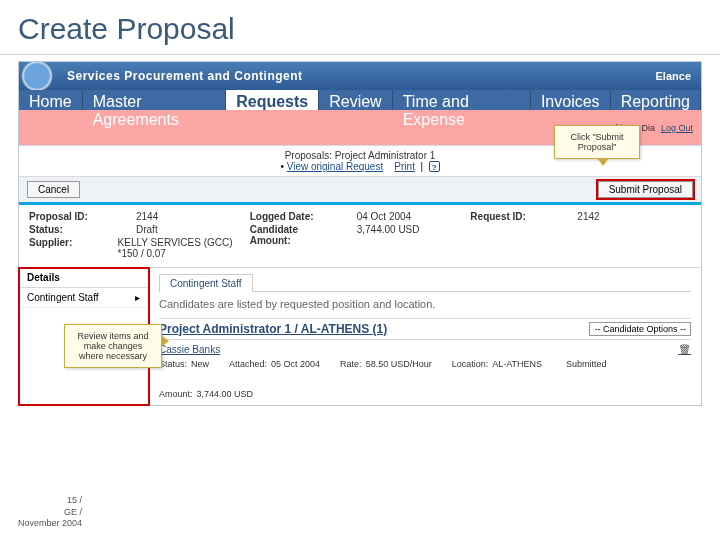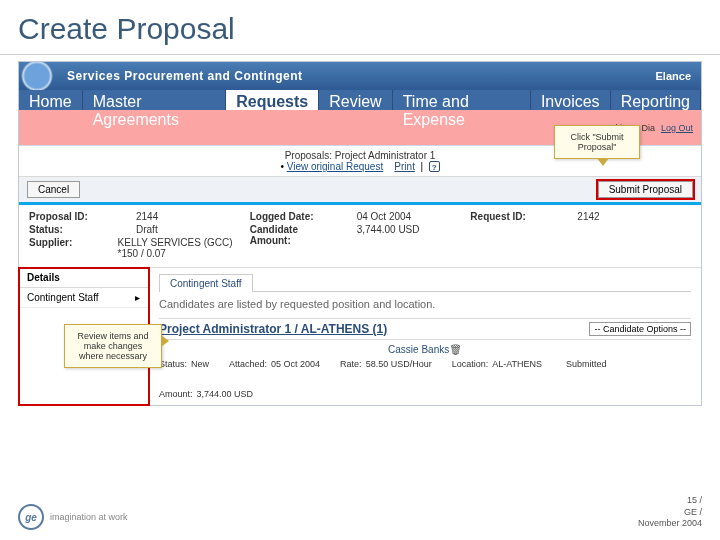--- a/index.html
+++ b/index.html
@@ -31,21 +31,21 @@
   .side-tab { padding: 4px 8px; border-bottom: 1px solid #d9d9d9; font-weight: bold; }
   .side-item { padding: 4px 8px; border-bottom: 1px solid #eee; display: flex; justify-content: space-between; align-items: center; cursor: pointer; }
   .side-pane.hl { outline: 2px solid #cc0000; outline-offset: -1px; }
   .main-pane { flex: 1; padding: 6px 10px; }
   .sub-tab { display: inline-block; padding: 3px 10px; border: 1px solid #ccc; border-bottom: none; font-size: 10px; background: #fff; color: #2a4d7a; }
   .sub-tab-line { border-bottom: 1px solid #ccc; margin-top: -1px; }
   .hint { font-size: 11px; color: #666; padding: 6px 0 8px; }
   .cand-head { display: flex; justify-content: space-between; align-items: center; border-top: 1px solid #d9d9d9; border-bottom: 1px solid #d9d9d9; padding: 3px 0; }
   .cand-head .title { font-size: 12px; font-weight: bold; color: #2a4d7a; text-decoration: underline; }
   .select-faux { font-size: 9px; border: 1px solid #999; padding: 1px 4px; background: #fff; cursor: pointer; }
-  .cand-name { font-size: 10px; color: #2a4d7a; padding: 4px 0; display: flex; justify-content: center; align-items: center; }
+  .cand-name { font-size: 10px; color: #2a4d7a; text-decoration: underline; padding: 4px 0; display: flex; justify-content: space-between; align-items: center; }
   .trash { color: #444; font-size: 10px; cursor: pointer; }
   .detail-grid { display: flex; gap: 20px; font-size: 9px; color: #333; flex-wrap: wrap; }
   .detail-grid .pair { display: flex; gap: 4px; }
   .detail-grid .pair .k { color: #333; }
   .callout { position: absolute; background: #fffde9; border: 1px solid #caa93f; font-size: 9px; padding: 6px 8px; text-align: center; color: #333; z-index: 10; box-shadow: 1px 1px 3px rgba(0,0,0,0.2); }
   .callout::after { content: ""; position: absolute; width: 0; height: 0; }
   .callout.review { left: 64px; top: 324px; width: 98px; }
   .callout.review::after { right: -8px; top: 10px; border-top: 6px solid transparent; border-bottom: 6px solid transparent; border-left: 8px solid #caa93f; }
   .callout.submit { right: 80px; top: 125px; width: 86px; }
   .callout.submit::after { bottom: -8px; right: 30px; border-left: 6px solid transparent; border-right: 6px solid transparent; border-top: 8px solid #caa93f; }
@@ -183,22 +183,18 @@
           </div>
       </div>
     </div>
   </div>
 </div>
 
 <div class="callout review">Review items and make changes where necessary</div>
 <div class="callout submit">Click "Submit Proposal"</div>
 
 <div class="footer">
-  <div class="footer-left">
-    <span class="ge-logo">ge</span>
-    <span>imagination at work</span>
-  </div>
   <div class="footer-right">
     <div>15 /</div>
     <div>GE /</div>
     <div>November 2004</div>
   </div>
 </div>
 
 </body></html>

